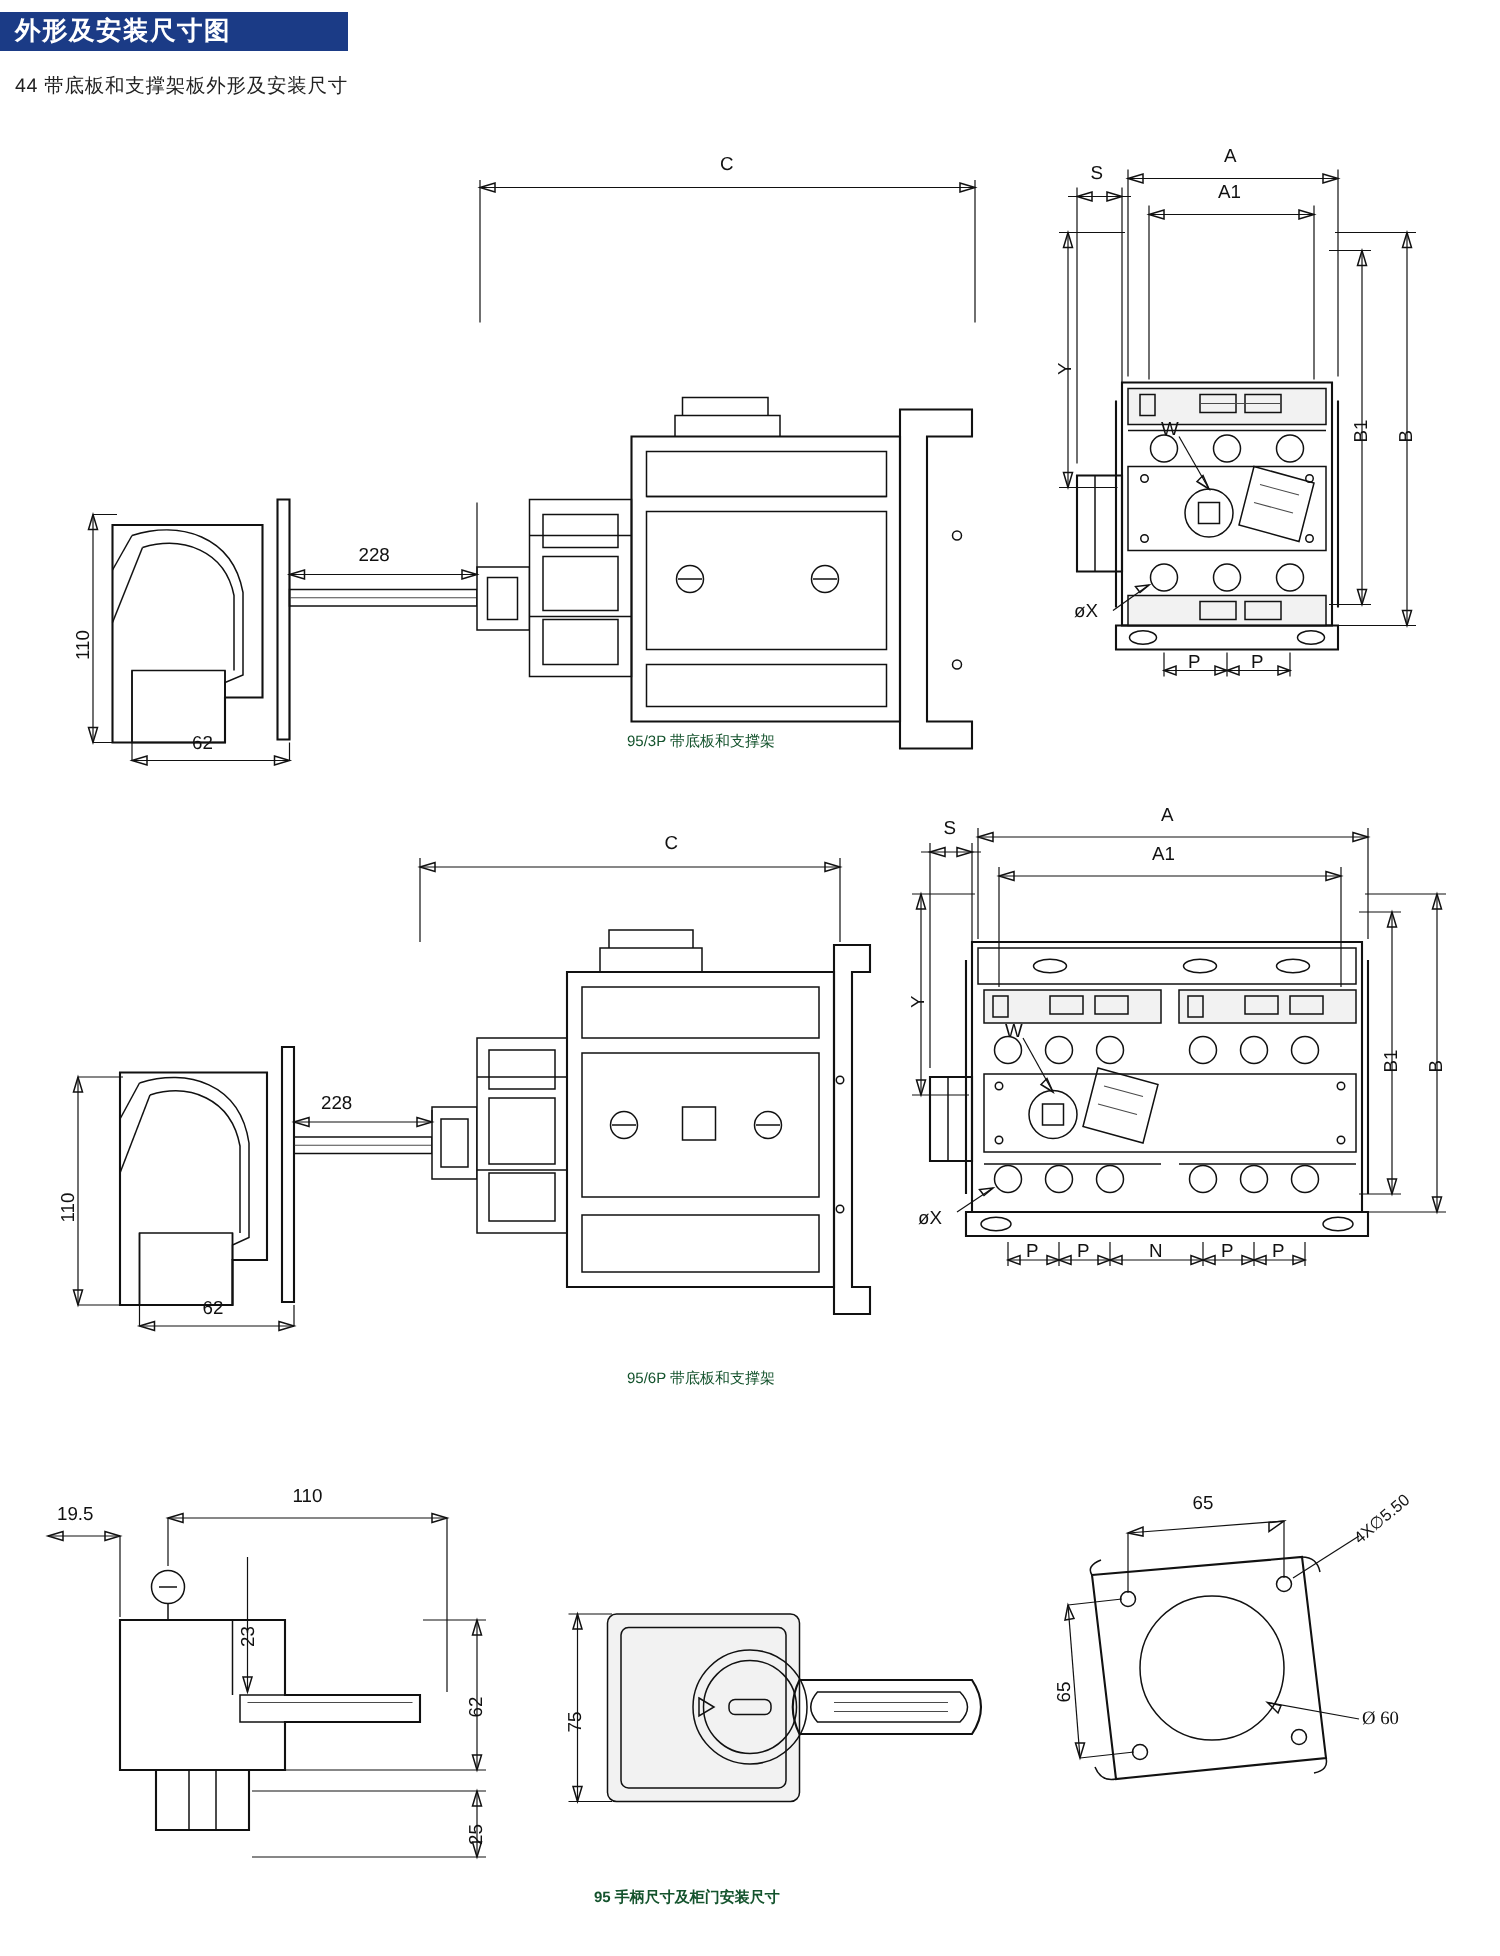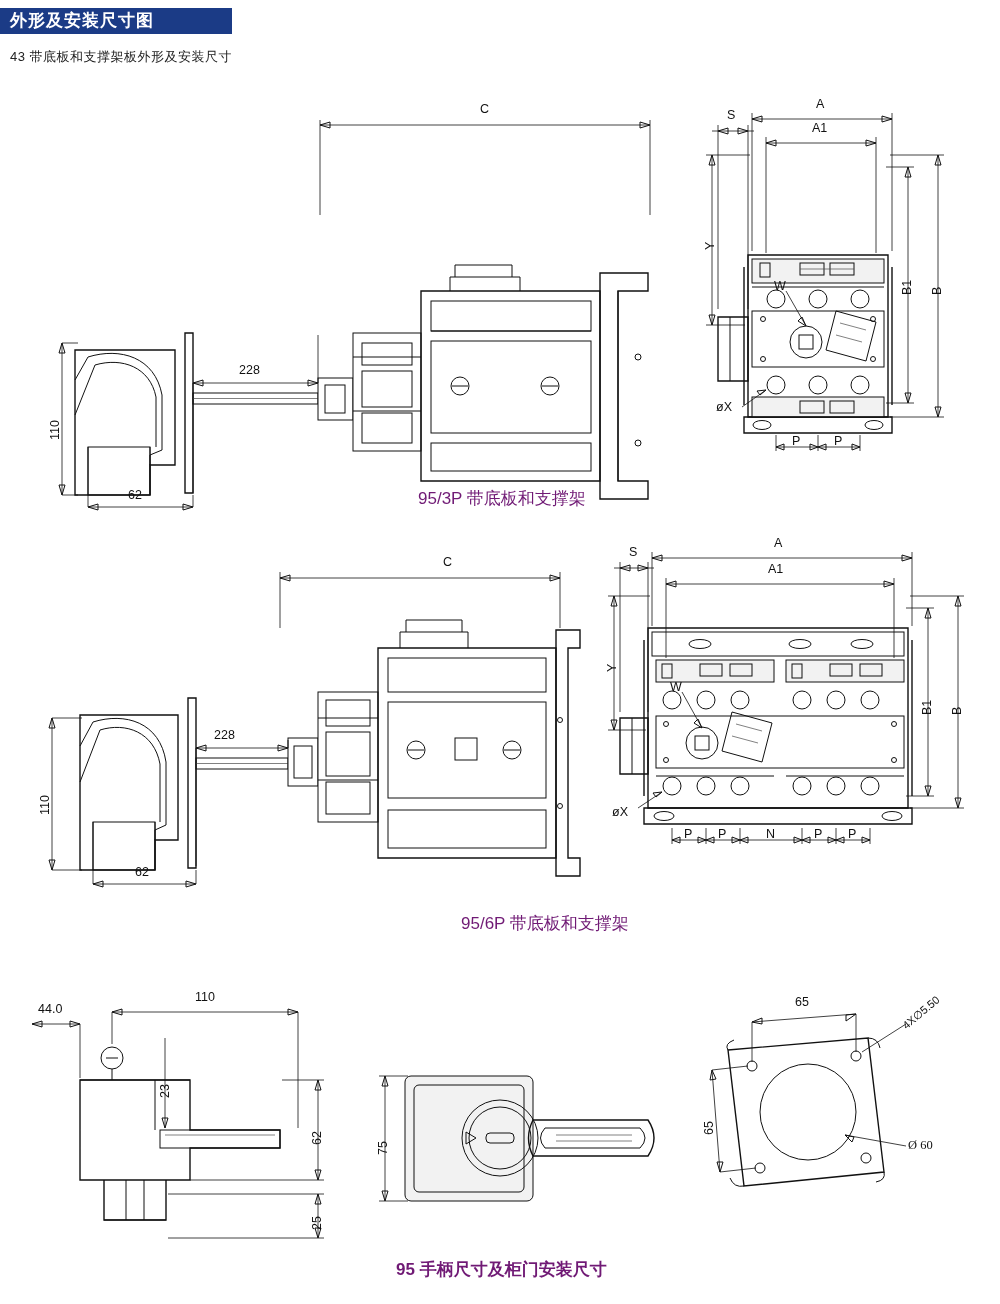--- a/index.html
+++ b/index.html
@@ -6,40 +6,40 @@
   body{width:1000px;height:1304px;position:relative;font-family:"Liberation Sans",sans-serif;color:#1a1a1a;}
   .page{position:relative;width:1000px;height:1304px;overflow:hidden;}
 
   
   .title-bar{position:absolute;left:0;top:8px;width:232px;height:26px;background:#1b3b86;}
   .title-text{position:absolute;left:10px;top:11px;font-size:17px;font-weight:bold;color:#ffffff;letter-spacing:1px;line-height:20px;}
   .subtitle{position:absolute;left:10px;top:48px;font-size:13px;color:#222;letter-spacing:.5px;}
 
   
   .fig{position:absolute;}
-  .cap{position:absolute;font-size:17px;color:#701a75;white-space:nowrap;}
+  .cap{position:absolute;font-size:10px;color:#14532d;white-space:nowrap;}
   .lbl{position:absolute;font-size:12.5px;color:#111;white-space:nowrap;}
   .lbl.v{transform:rotate(-90deg);transform-origin:left top;}
   .lbl.small{font-size:11px;}
   svg{display:block;overflow:visible;}
   svg .ln{stroke:#111;stroke-width:1;fill:none;}
   svg .th{stroke:#111;stroke-width:1.4;fill:none;}
   svg .lt{stroke:#4a4a4a;stroke-width:.7;fill:none;}
   svg .dim{stroke:#111;stroke-width:.8;fill:none;}
   svg .fillw{fill:#ffffff;stroke:#111;stroke-width:1;}
   svg .fillg{fill:#f2f2f2;stroke:#111;stroke-width:1;}
 </style>
 </head>
 <body>
 
 <div class="page">
 
   <div class="title-bar"></div>
   <div class="title-text">外形及安装尺寸图</div>
-  <div class="subtitle">43 带底板和支撑架板外形及安装尺寸</div>
+  <div class="subtitle">44 带底板和支撑架板外形及安装尺寸</div>
 
   <div class="fig" style="left:0;top:95px;width:1000px;height:420px;">
     <svg width="1000" height="420" viewBox="0 0 1000 420">
 
       <path class="th" d="M75,255 L75,400 L150,400 L150,370 L175,370 L175,255 Z"></path>
       <path class="ln" d="M88,262 C120,252 155,262 162,300 L162,355 L150,360 L150,370"></path>
       <path class="ln" d="M95,270 C122,262 150,272 156,302 L156,352"></path>
       <path class="ln" d="M75,285 L88,262"></path>
       <path class="ln" d="M75,320 L95,270"></path>
       <rect class="ln" x="88" y="352" width="62" height="48"></rect>
@@ -369,21 +369,21 @@
     <div class="lbl" style="left:670px;top:140px;">W</div>
     <div class="lbl v" style="left:950px;top:175px;">B</div>
     <div class="lbl v" style="left:920px;top:175px;">B1</div>
     <div class="lbl" style="left:612px;top:265px;">øX</div>
     <div class="lbl" style="left:684px;top:287px;">P</div>
     <div class="lbl" style="left:718px;top:287px;">P</div>
     <div class="lbl" style="left:766px;top:287px;">N</div>
     <div class="lbl" style="left:814px;top:287px;">P</div>
     <div class="lbl" style="left:848px;top:287px;">P</div>
 
-    <div class="cap" style="left:418px;top:372px;margin-left:43px;">95/6P 带底板和支撑架</div>
+    <div class="cap" style="left:418px;top:372px;">95/6P 带底板和支撑架</div>
   </div>
 
   <div class="fig" style="left:0;top:980px;width:1000px;height:310px;">
     <svg width="1000" height="310" viewBox="0 0 1000 310">
 
       <path class="th" d="M80,100 L80,200 L190,200 L190,168 L280,168 L280,150 L190,150 L190,100 Z"></path>
       <path class="ln" d="M80,100 L190,100"></path>
       <path class="ln" d="M155,100 L155,150"></path>
       <rect class="ln" x="160" y="150" width="120" height="18"></rect>
       <path class="lt" d="M165,155 L275,155"></path>
@@ -453,21 +453,21 @@
       <path class="dim" d="M712,90 L748,86 M720,192 L756,188"></path>
       <path class="ln" d="M712,90 L710,100 L716,99 Z" fill="#111"></path>
       <path class="ln" d="M720,192 L717,182 L723,182 Z" fill="#111"></path>
 
       <path class="dim" d="M862,72 L906,44"></path>
 
       <path class="dim" d="M845,155 L906,166"></path>
       <path class="ln" d="M845,155 L854,157 L852,162 Z" fill="#111"></path>
     </svg>
 
-    <div class="lbl" style="left:38px;top:22px;">44.0</div>
+    <div class="lbl" style="left:38px;top:22px;">19.5</div>
     <div class="lbl" style="left:195px;top:10px;">110</div>
     <div class="lbl v" style="left:158px;top:118px;">23</div>
     <div class="lbl v" style="left:310px;top:165px;">62</div>
     <div class="lbl v" style="left:310px;top:250px;">25</div>
     <div class="lbl v" style="left:376px;top:175px;">75</div>
 
     <div class="lbl" style="left:795px;top:15px;">65</div>
     <div class="lbl v" style="left:702px;top:155px;">65</div>
     <div class="lbl small" style="left:900px;top:42px;transform:rotate(-40deg);transform-origin:left top;">4X∅5.50</div>
     <div class="lbl" style="left:908px;top:158px;font-family:Liberation Serif, serif;">Ø 60</div>

